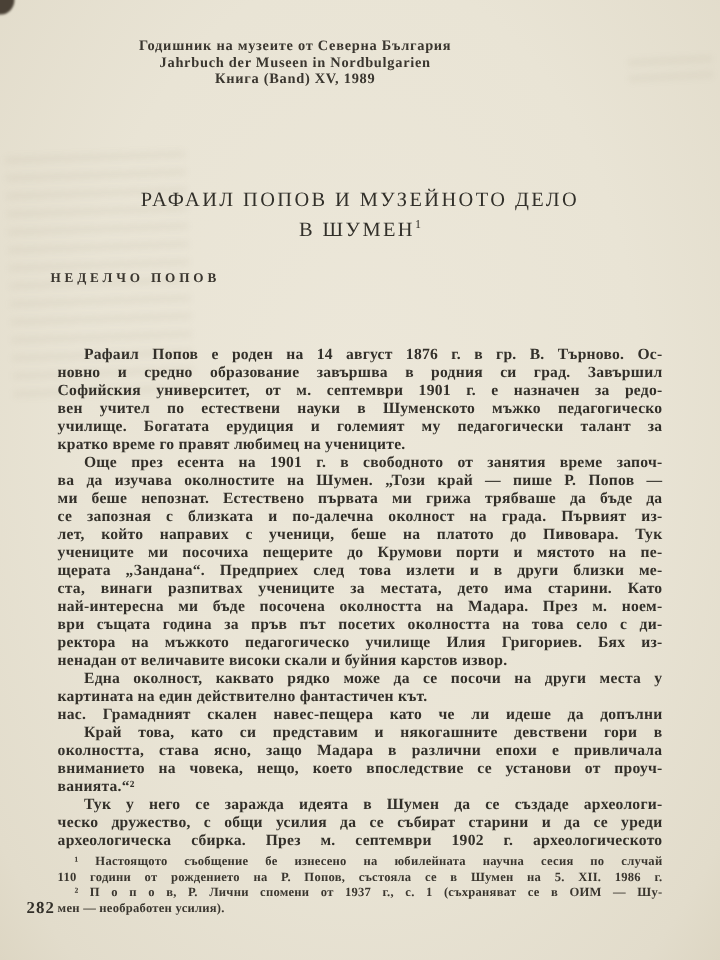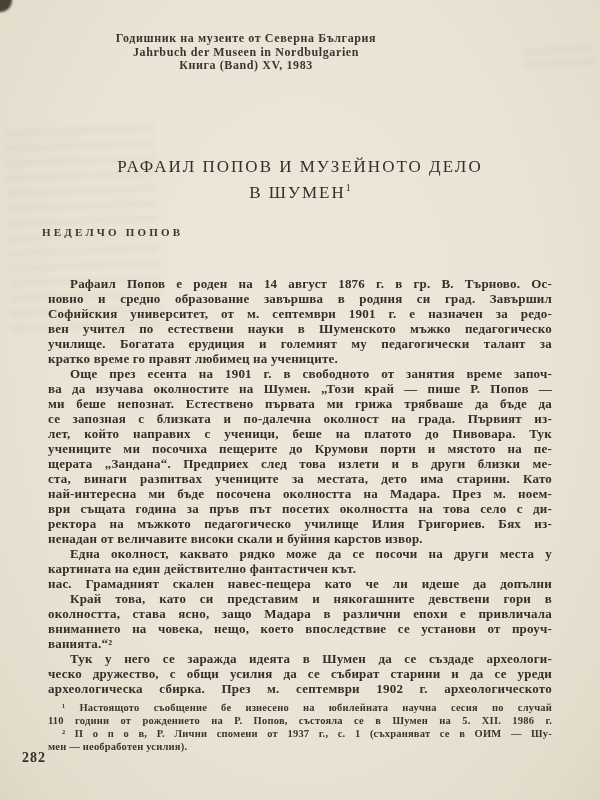--- a/index.html
+++ b/index.html
@@ -55,21 +55,21 @@
     font-size:17px;font-weight:normal;line-height:21px;
     letter-spacing:2px;color:#32302a;
   }
   .article-title sup{font-size:10px;letter-spacing:0;}
   .article-author{
     position:absolute;left:0;top:226px;width:600px;
     text-align:left;
     font-size:11px;font-weight:bold;letter-spacing:3.2px;color:#3a362f;padding-left:42px;
   }
   .flow{
-    position:absolute;left:48px;top:276px;width:504px;
+    position:absolute;left:48px;top:287px;width:504px;
   }
   .para{margin:0;}
   .line{
     font-size:13px;font-weight:bold;line-height:15px;
     letter-spacing:.2px;
     text-align:justify;text-align-last:justify;
     white-space:nowrap;
     color:#33302a;
   }
   .line.first{text-indent:22px;}
@@ -90,21 +90,21 @@
 
 <div class="page">
 
   <div class="ghost-bleed"></div>
   <div class="ghost-bleed2"></div>
   <div class="corner-mark"></div>
 
   <header class="journal-header">
     <div>Годишник на музеите от Северна България</div>
     <div>Jahrbuch der Museen in Nordbulgarien</div>
-    <div>Книга (Band) XV, 1983</div>
+    <div>Книга (Band) XV, 1989</div>
   </header>
 
   <h1 class="article-title">
     <span>РАФАИЛ ПОПОВ И МУЗЕЙНОТО ДЕЛО</span><br>
     <span>В ШУМЕН</span><sup>1</sup>
   </h1>
 
   <div class="article-author">НЕДЕЛЧО ПОПОВ</div>
 
   <div class="flow">

